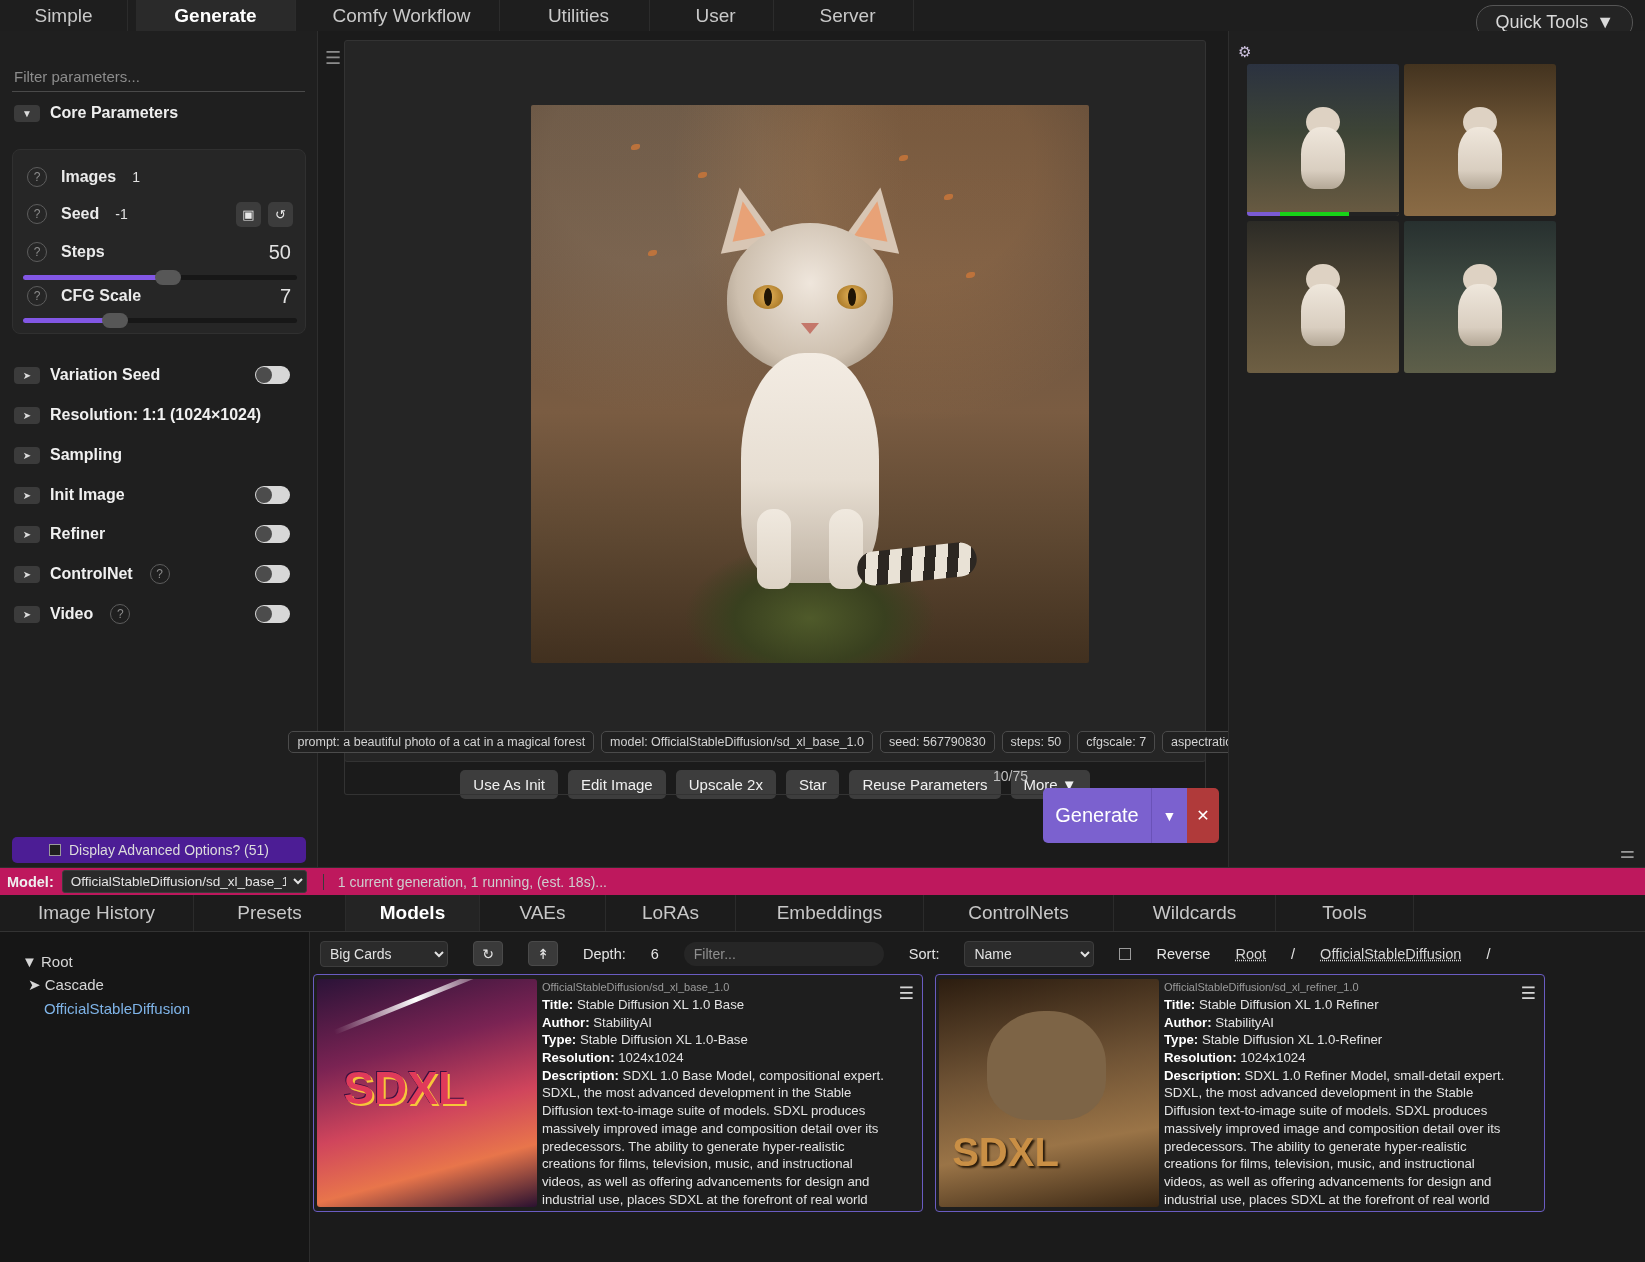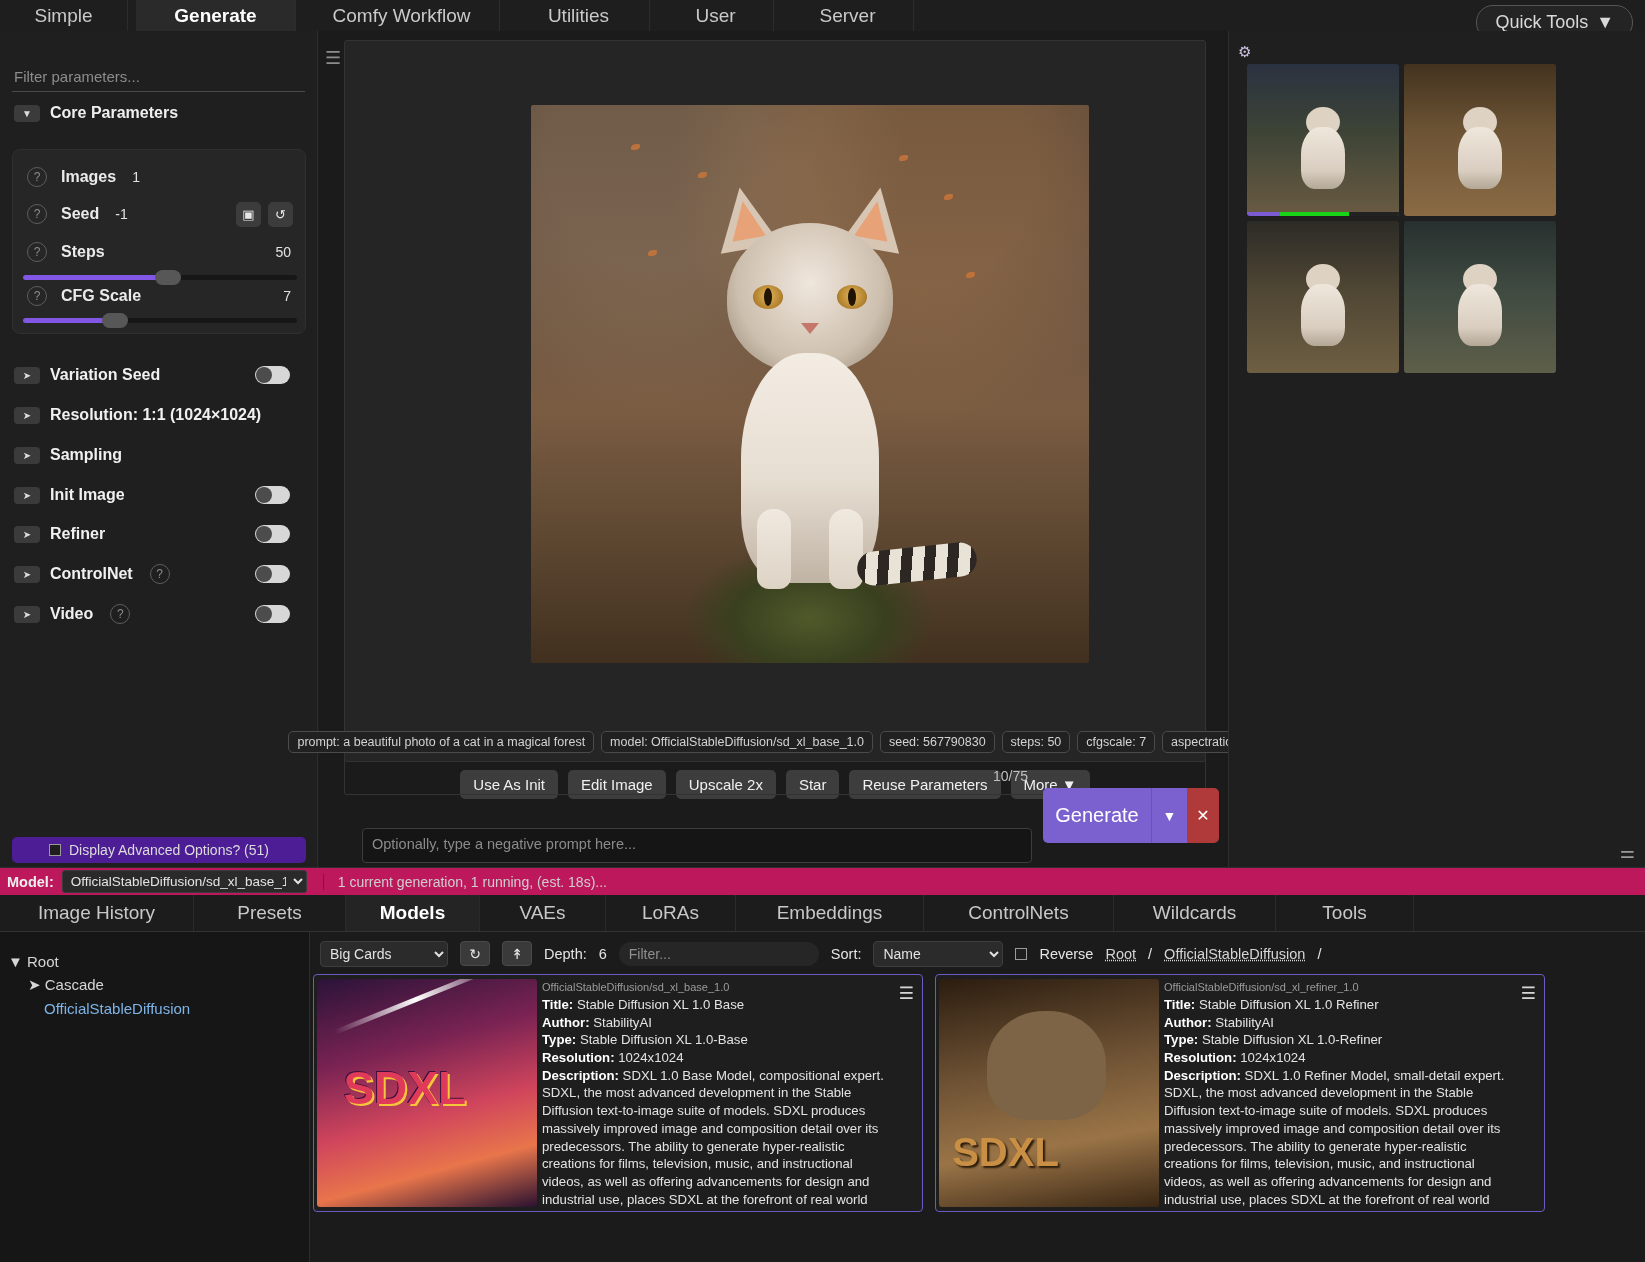--- a/index.html
+++ b/index.html
@@ -54,21 +54,21 @@
     background: #262626; border-radius: 8px; border: 1px solid #303030;
   }
   .param-row { position: absolute; left: 14px; width: 266px; display: flex; align-items: center; }
   .qmark {
     width: 20px; height: 20px; border: 1px solid #5d5d5d; border-radius: 50%;
     color: #8c8c8c; font-size: 12px; display: flex; align-items: center; justify-content: center;
     flex: 0 0 auto;
   }
   .param-label { font-size: 16px; color: #eaeaea; margin-left: 14px; font-weight: bold; }
   .param-val { font-size: 14px; color: #e2e2e2; margin-left: 16px; }
-  .param-val-right { font-size: 14px; color: #e2e2e2; position: absolute; right: 2px; }
+  .param-val-right { font-size: 20px; color: #e2e2e2; position: absolute; right: 2px; }
   .slider-track {
     position: absolute; left: 10px; height: 5px; width: 274px;
     background: #171717; border-radius: 3px;
   }
   .slider-fill { position: absolute; left: 0; top: 0; height: 5px; background: #8257e5; border-radius: 3px; }
   .slider-knob {
     position: absolute; top: -5px; width: 26px; height: 15px;
     background: #575757; border-radius: 8px;
   }
   .sq-btn {
@@ -268,21 +268,21 @@
   }
   .btab.active { color: #fff; font-weight: bold; background: #242424; }
   #bottom-body { position: absolute; left: 0; top: 932px; width: 1645px; height: 330px; background: #161616; }
   #tree-panel {
     position: absolute; left: 0; top: 0; width: 310px; height: 330px;
     background: #161616; border-right: 1px solid #2d2d2d; padding-top: 18px;
   }
   .tree-row { font-size: 15px; color: #d6d6d6; padding: 3px 0; cursor: pointer; }
   .tree-row.sel { color: #7fb4e8; }
   #models-area { position: absolute; left: 310px; top: 0; width: 1335px; height: 330px; background: #1b1b1b; }
-  #models-toolbar { position: absolute; left: 10px; top: 8px; right: 6px; height: 27px; display: flex; align-items: center; gap: 12px; }
+  #models-toolbar { position: absolute; left: 10px; top: 8px; right: 6px; height: 27px; display: flex; align-items: center; gap: 25px; }
   .tb-select {
     background: #2b2b2b; color: #e2e2e2; border: 1px solid #3d3d3d; border-radius: 4px;
     font-size: 14px; padding: 3px 5px; font-family: "Liberation Sans", sans-serif;
   }
   .tb-btn {
     width: 30px; height: 25px; background: #3a3a3a; border: 1px solid #4a4a4a;
     border-radius: 4px; color: #e6e6e6; font-size: 14px; cursor: pointer;
     display: flex; align-items: center; justify-content: center;
   }
   .tb-text { font-size: 14.5px; color: #e5e5e5; }
@@ -453,21 +453,20 @@
         <span class="meta-tag">steps: 50</span>
         <span class="meta-tag">cfgscale: 7</span>
         <span class="meta-tag">aspectratio: 1:1</span>
       </div>
     </div>
   </div>
 </div>
 
 <div id="prompt-area">
   <div id="token-count">10/75</div>
-  <textarea class="prompt-box" style="top: 60px; height: 35px;" rows="1" placeholder="Optionally, type a negative prompt here..."></textarea>
   <div id="gen-wrap">
     <button id="generate-btn">Generate</button>
     <button id="generate-arrow">▼</button>
     <button id="generate-cancel">✕</button>
   </div>
 </div>
 
 <div id="right-panel">
   <div id="gear-icon">⚙</div>
 
@@ -510,21 +509,21 @@
     <div class="btab" style="width: 126px;">VAEs</div>
     <div class="btab" style="width: 130px;">LoRAs</div>
     <div class="btab" style="width: 188px;">Embeddings</div>
     <div class="btab" style="width: 190px;">ControlNets</div>
     <div class="btab" style="width: 162px;">Wildcards</div>
     <div class="btab" style="width: 138px;">Tools</div>
   </div>
 
 <div id="bottom-body">
   <div id="tree-panel">
-    <div class="tree-row" style="padding-left:8px">
+    <div class="tree-row" style="padding-left:22px">
       <span>▼</span>
       <span>Root</span>
     </div>
     <div class="tree-row" style="padding-left:28px">
       <span>➤</span>
       <span>Cascade</span>
     </div>
     <div class="tree-row sel" style="padding-left:44px">
       <span>OfficialStableDiffusion</span>
     </div>

